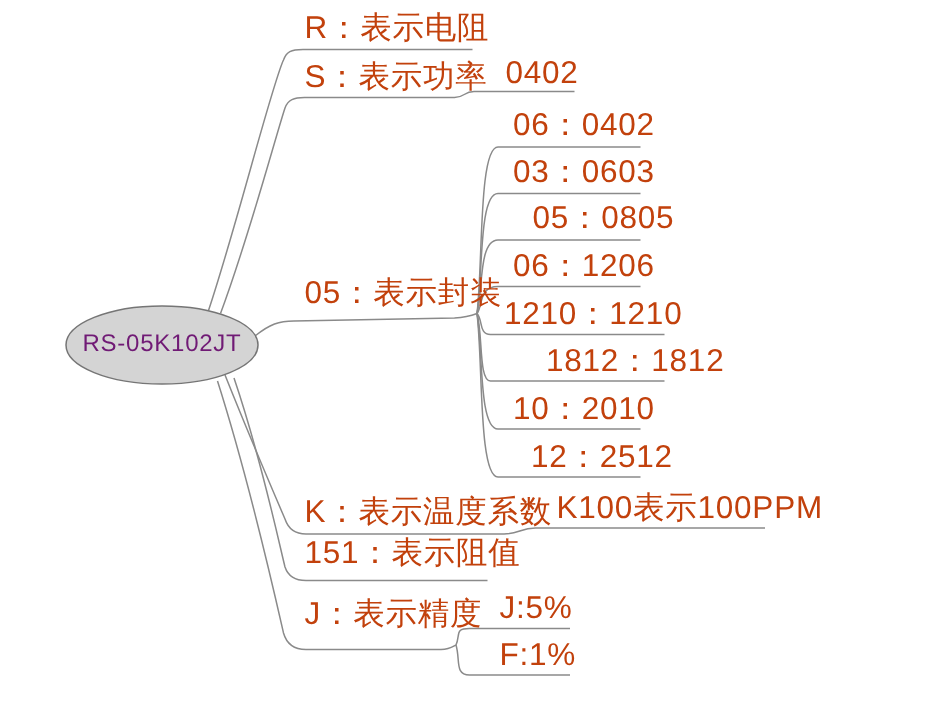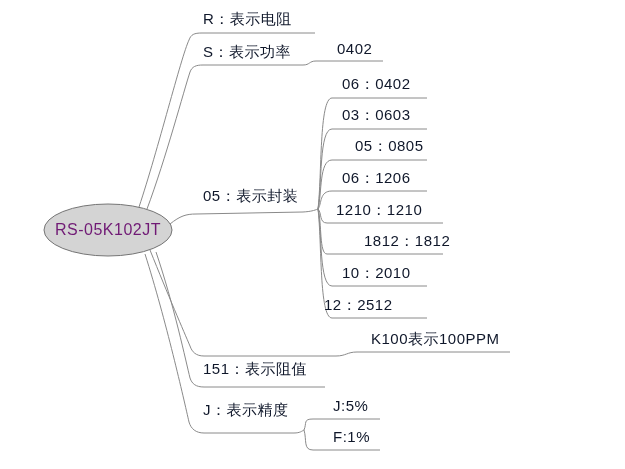--- a/index.html
+++ b/index.html
@@ -7,22 +7,22 @@
     position: relative;
     width: 625px;
     height: 469px;
     background: #ffffff;
     font-family: "Liberation Sans", "DejaVu Sans", sans-serif;
     overflow: hidden;
   }
   .canvas svg { position: absolute; left: 0; top: 0; }
   .lbl {
     position: absolute;
-    color: #0f172a;
-    font-size: 15px;
+    color: #c2410c;
+    font-size: 21px;
     line-height: 17px;
     white-space: nowrap;
     letter-spacing: 0.5px;
     cursor: default;
   }
   .root-lbl {
     position: absolute;
     left: 108px; top: 230px;
     transform: translate(-50%, -50%);
     font-size: 16px;
@@ -64,29 +64,30 @@
 
       <ellipse cx="108" cy="230" rx="64" ry="26" fill="#d4d4d4" stroke="#757575"></ellipse>
     </g>
   </svg>
 
   <div class="root-lbl">RS-05K102JT</div>
 
   <div class="lbl" style="left:203px; top:10px;">R：表示电阻</div>
   <div class="lbl" style="left:203px; top:43px;">S：表示功率</div>
   <div class="lbl" style="left:203px; top:187px;">05：表示封装</div>
+  <div class="lbl" style="left:203px; top:333px;">K：表示温度系数</div>
   <div class="lbl" style="left:203px; top:360px;">151：表示阻值</div>
   <div class="lbl" style="left:203px; top:401px;">J：表示精度</div>
 
   <div class="lbl" style="left:337px; top:40px;">0402</div>
   <div class="lbl" style="left:342px; top:75px;">06：0402</div>
   <div class="lbl" style="left:342px; top:106px;">03：0603</div>
   <div class="lbl" style="left:342px; top:137px;margin-left:13px;">05：0805</div>
   <div class="lbl" style="left:342px; top:169px;">06：1206</div>
   <div class="lbl" style="left:336px; top:201px;">1210：1210</div>
   <div class="lbl" style="left:336px; top:232px;margin-left:28px;">1812：1812</div>
   <div class="lbl" style="left:342px; top:264px;">10：2010</div>
-  <div class="lbl" style="left:324px; top:296px;">12：2512</div>
+  <div class="lbl" style="left:354px; top:296px;">12：2512</div>
   <div class="lbl" style="left:371px; top:330px;">K100表示100PPM</div>
   <div class="lbl" style="left:333px; top:397px;">J:5%</div>
   <div class="lbl" style="left:333px; top:428px;">F:1%</div>
 
 </div>
 
 </body></html>

